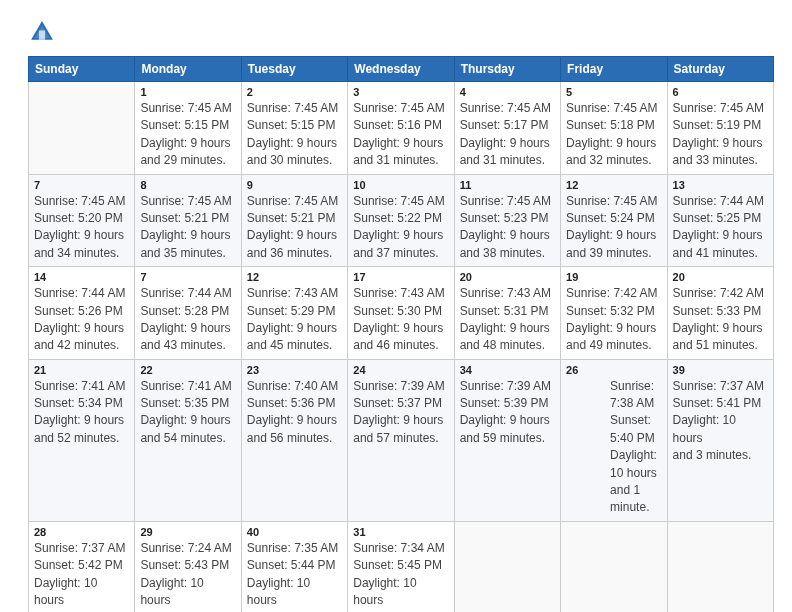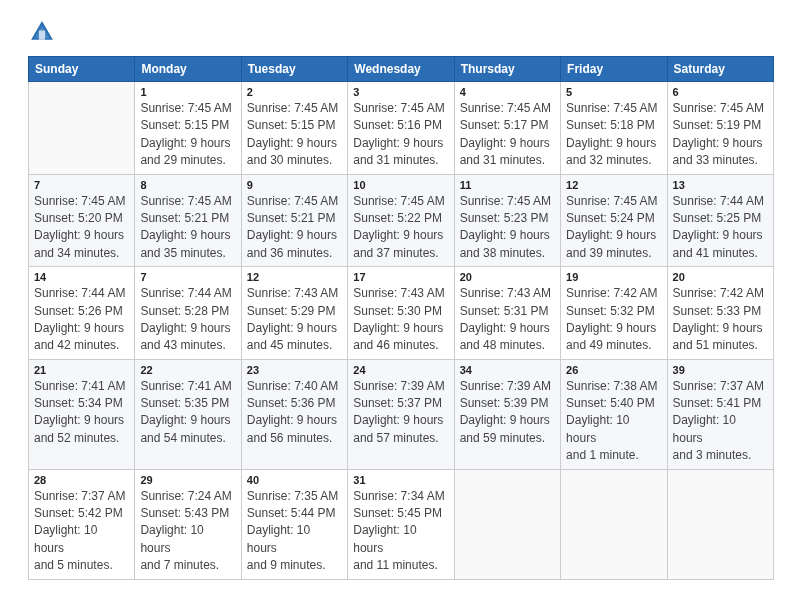--- a/index.html
+++ b/index.html
@@ -310,21 +310,21 @@
           </td>
           <td>
             <span class="day-number">34</span>
             <div class="day-info" style="white-space: pre-line;">Sunrise: 7:39 AM
 Sunset: 5:39 PM
 Daylight: 9 hours
 and 59 minutes.</div>
           </td>
           <td>
             <span class="day-number">26</span>
-            <div class="day-info" style="white-space: pre-line;">Sunrise: 7:38 AM
+            <div class="day-info" style="white-space: pre-line; margin-left: 44px;">Sunrise: 7:38 AM
 Sunset: 5:40 PM
 Daylight: 10 hours
 and 1 minute.</div>
           </td>
           <td>
             <span class="day-number">39</span>
             <div class="day-info" style="white-space: pre-line;">Sunrise: 7:37 AM
 Sunset: 5:41 PM
 Daylight: 10 hours
 and 3 minutes.</div>

